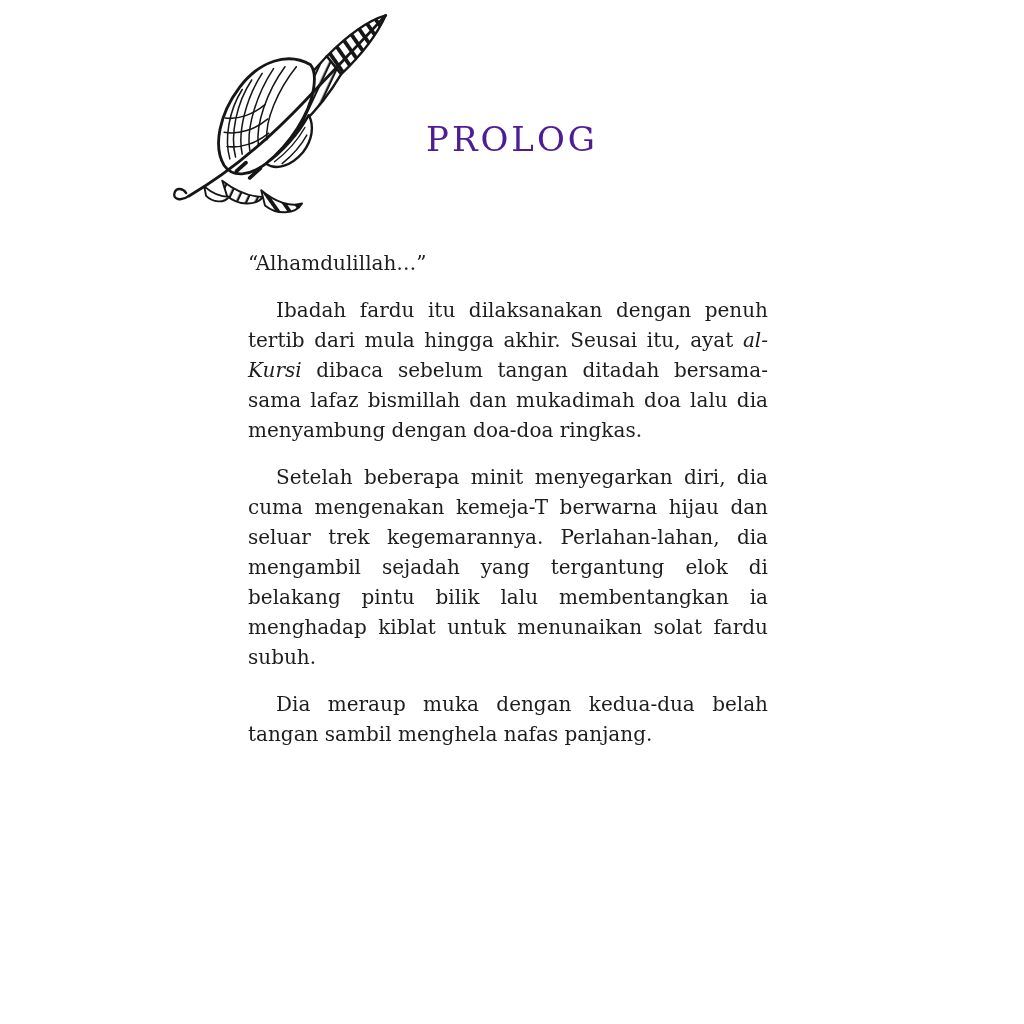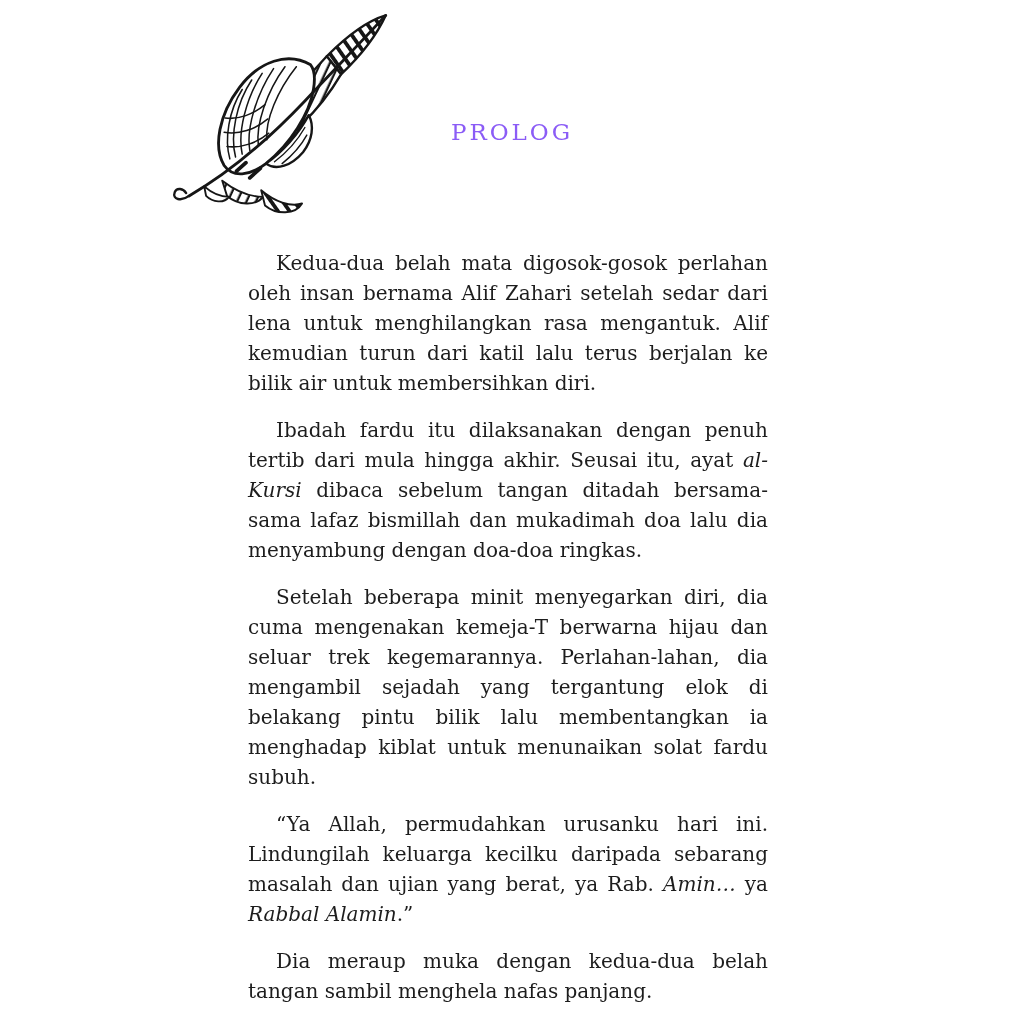--- a/index.html
+++ b/index.html
@@ -25,24 +25,24 @@
   }
   .feather svg { width: 100%; height: 100%; display: block; }
   .title {
     position: absolute;
     top: 119px;
     left: 0;
     width: 100%;
     margin: 0;
     text-align: center;
     font-family: "DejaVu Serif", serif;
-    font-size: 23px;
+    font-size: 34px;
     font-weight: normal;
     letter-spacing: 3px;
-    color: #8b5cf6;
+    color: #4c1d95;
   }
   .body-text {
     position: absolute;
     left: 248px;
     top: 248px;
     width: 520px;
     font-size: 20px;
     line-height: 30px;
     text-align: justify;
     color: #1d1d1d;
@@ -106,20 +106,19 @@
       <path d="M96,196 C110,208 127,214 139,210 C132,222 112,222 100,212 Z" fill="url(#stripeA)" stroke="#161616" stroke-width="2" stroke-linejoin="round"></path>
       <path d="M36,192 C44,199 54,203 62,203 C57,210 45,209 38,202 Z" fill="#ffffff" stroke="#161616" stroke-width="2" stroke-linejoin="round"></path>
 
       <path d="M20,202 C12,208 2,206 5,198 C7,193 14,194 17,199" fill="none" stroke="#161616" stroke-width="2.5" stroke-linecap="round"></path>
     </svg>
   </div>
 
   <h1 class="title">PROLOG</h1>
 
   <div class="body-text" id="prolog-body">
-      <p class="indent"><span>Kedua-dua belah mata digosok-gosok perlahan oleh insan bernama Alif Zahari setelah sedar dari lena untuk menghilangkan rasa mengantuk. Alif kemudian turun dari katil lalu terus berjalan ke bilik air untuk membersihkan diri.</span></p>
+      <p><span>“Alhamdulillah…”</span></p>
       <p class="indent"><span>Ibadah fardu itu dilaksanakan dengan penuh tertib dari mula hingga akhir. Seusai itu, ayat </span><span class="it">al-Kursi</span><span> dibaca sebelum tangan ditadah bersama-sama lafaz bismillah dan mukadimah doa lalu dia menyambung dengan doa-doa ringkas.</span></p>
       <p class="indent"><span>Setelah beberapa minit menyegarkan diri, dia cuma mengenakan kemeja-T berwarna hijau dan seluar trek kegemarannya. Perlahan-lahan, dia mengambil sejadah yang tergantung elok di belakang pintu bilik lalu membentangkan ia menghadap kiblat untuk menunaikan solat fardu subuh.</span></p>
-      <p class="indent"><span>“Ya Allah, permudahkan urusanku hari ini. Lindungilah keluarga kecilku daripada sebarang masalah dan ujian yang berat, ya Rab. </span><span class="it">Amin…</span><span> ya </span><span class="it">Rabbal Alamin</span><span>.”</span></p>
       <p class="indent"><span>Dia meraup muka dengan kedua-dua belah tangan sambil menghela nafas panjang.</span></p>
     </div>
 
 </div>
 
 </body></html>

